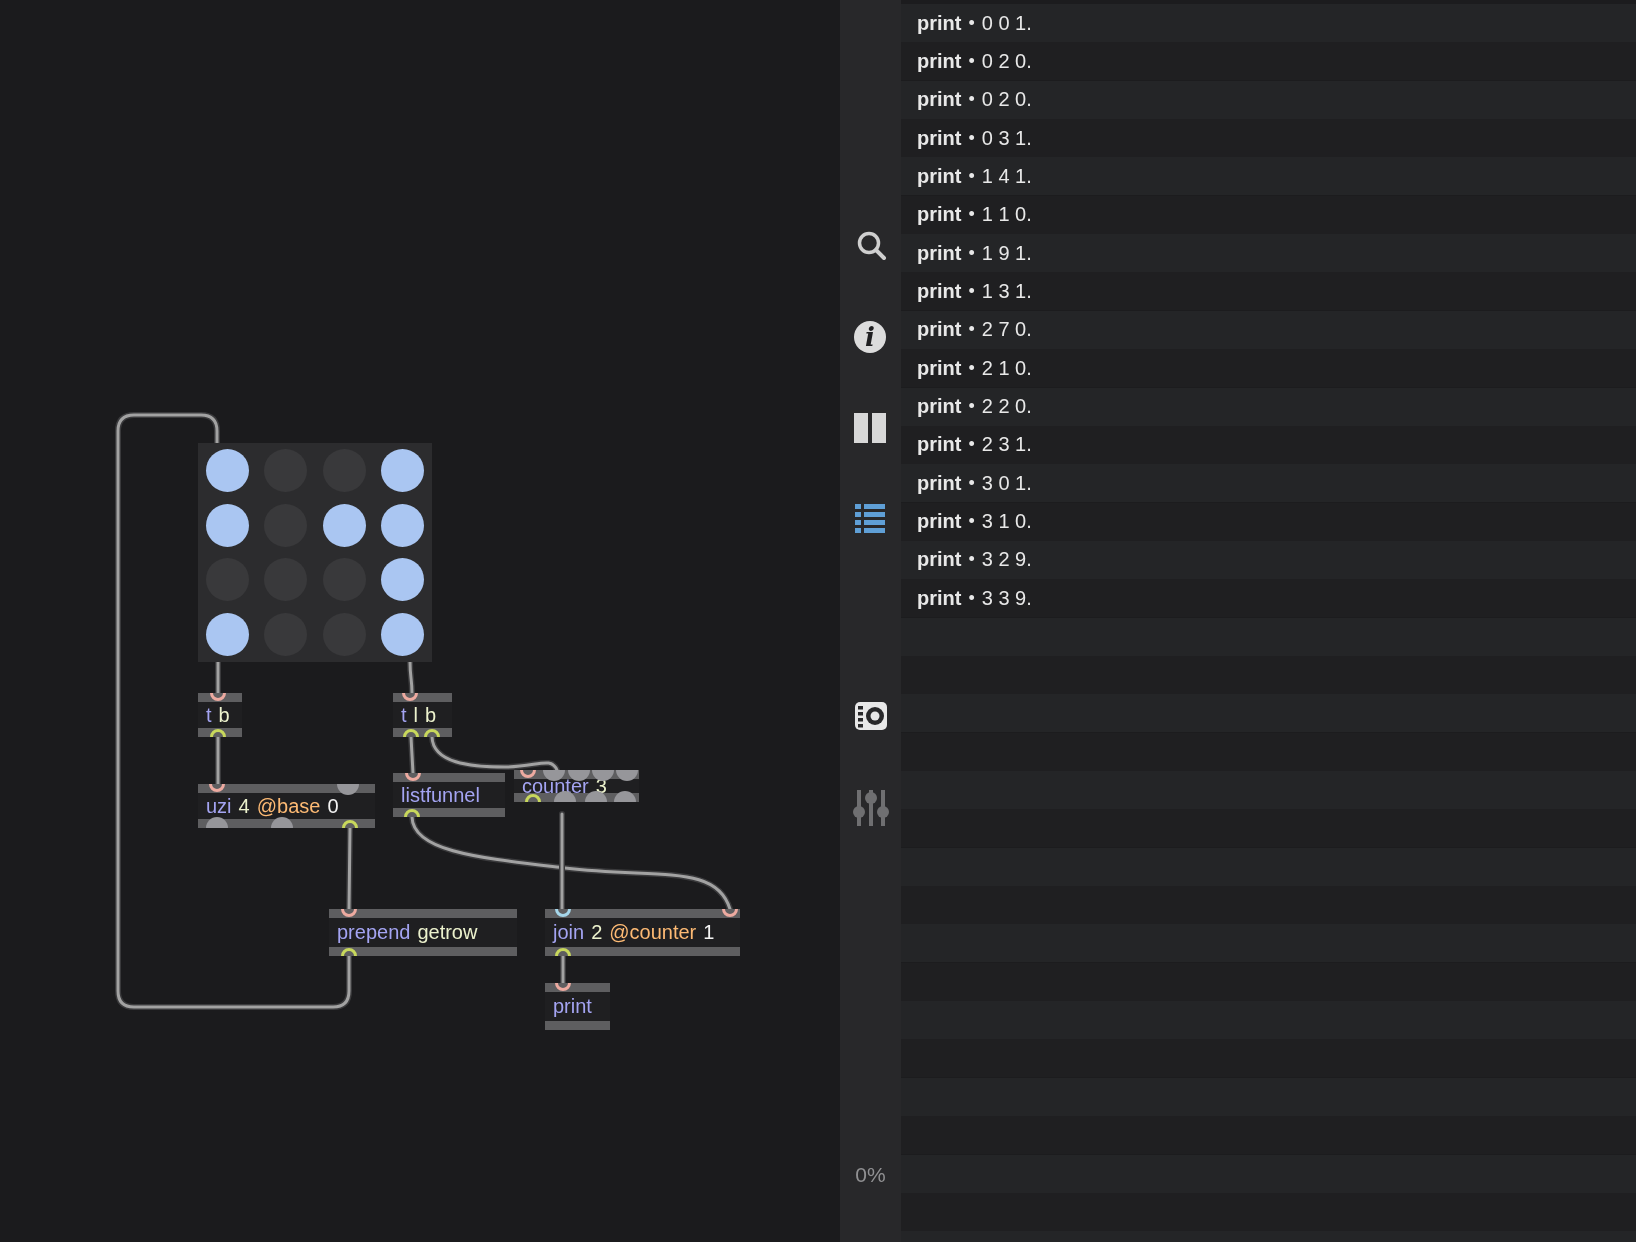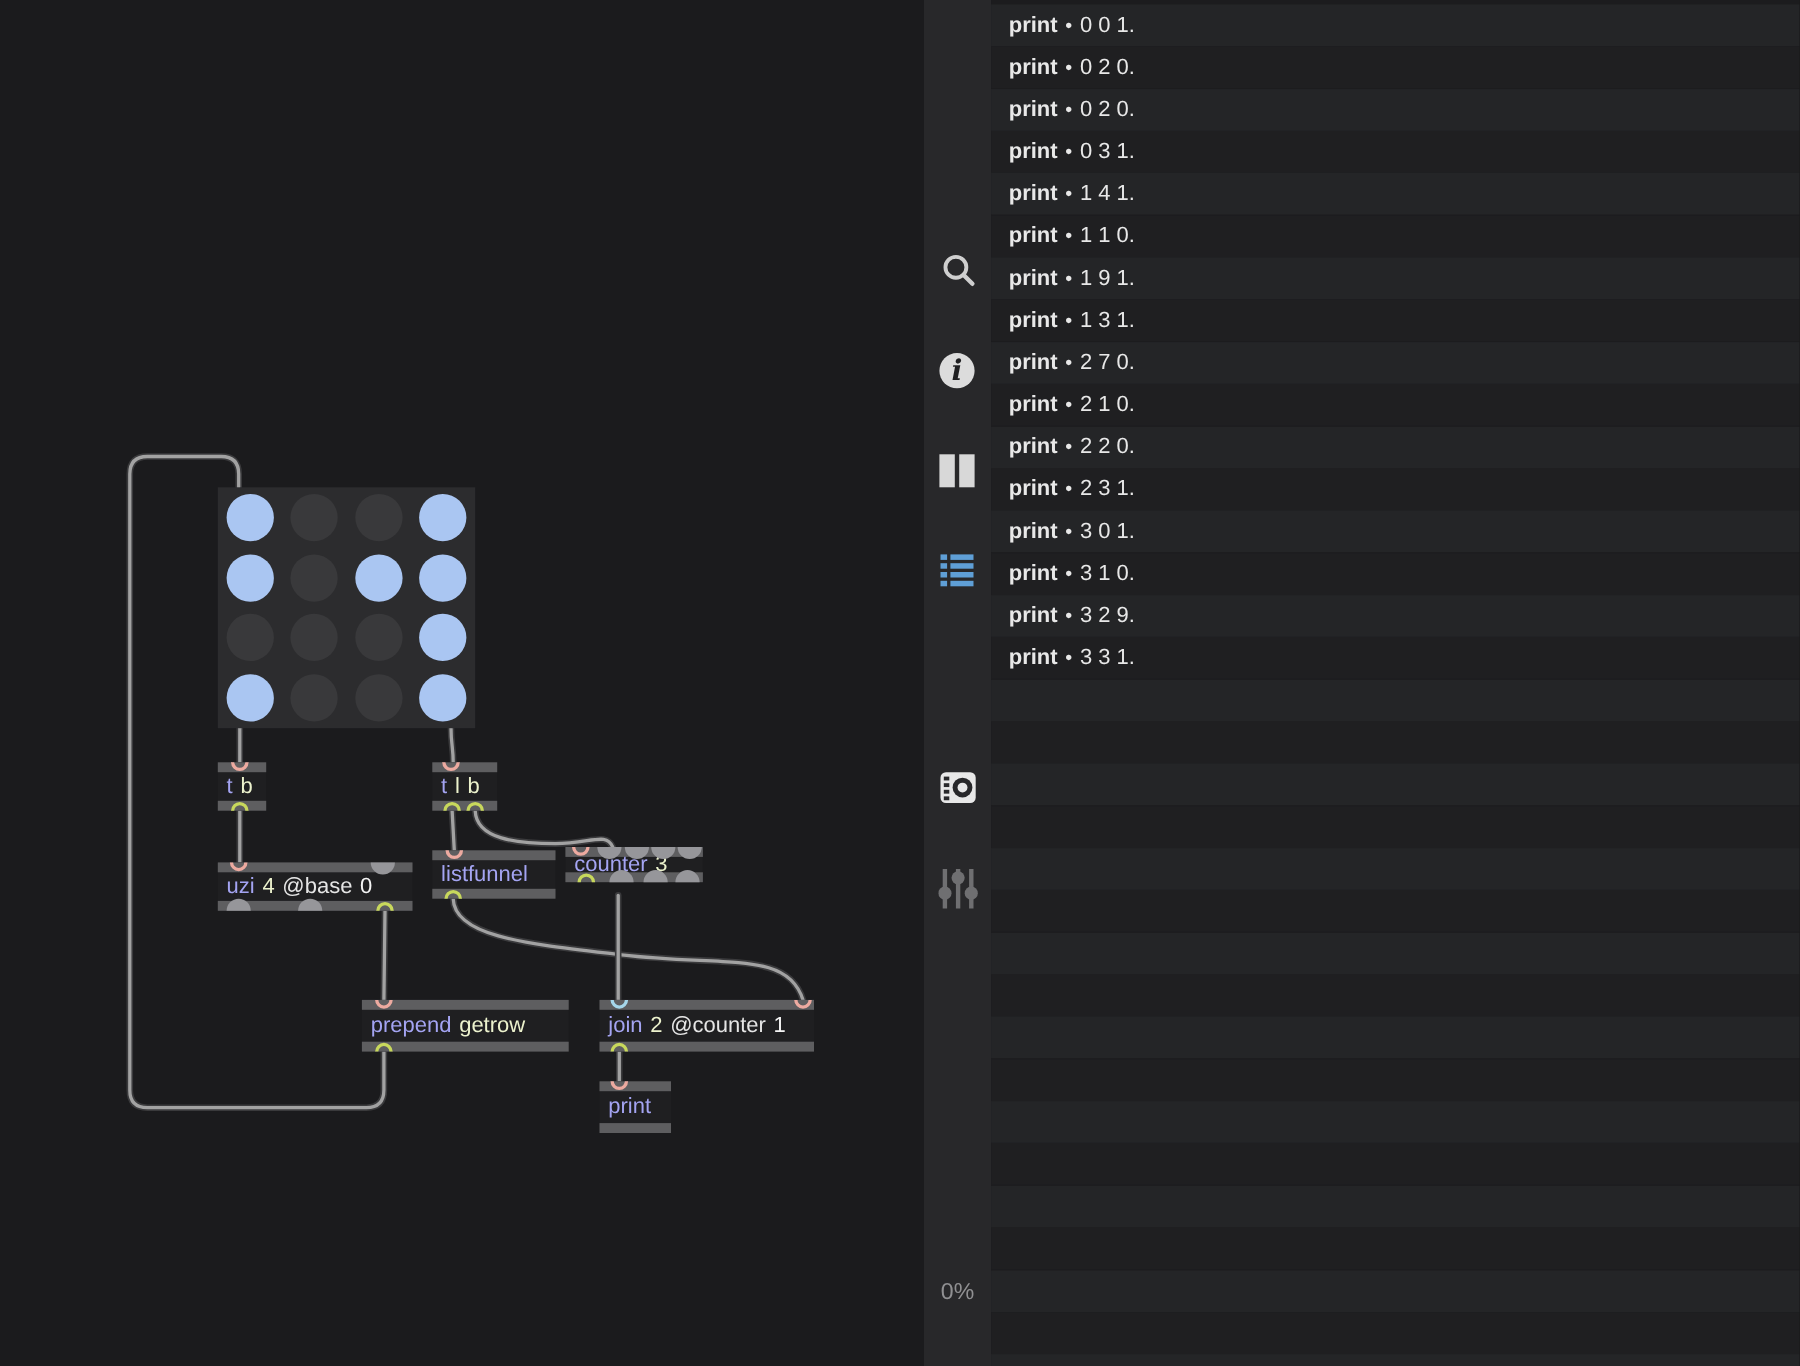--- a/index.html
+++ b/index.html
@@ -14,21 +14,21 @@
 
   .obj{position:absolute;background:#1f1f21;z-index:2;box-sizing:border-box;}
   .strip{position:absolute;left:0;right:0;height:9px;background:#5e5e60;}
   .strip-top{top:0;}
   .strip-bottom{bottom:0;}
   .obj-text{position:absolute;top:9px;bottom:9px;left:8px;right:2px;display:flex;align-items:center;
             font-size:20px;white-space:nowrap;}
   .tk + .tk{margin-left:7px;}
   .tk-name{color:#a4a4f2;}
   .tk-arg{color:#ecf2cd;}
-  .tk-attr{color:#e5e5e5;}
+  .tk-attr{color:#fdba74;}
   .tk-val{color:#f4f4f4;}
 
   .io-open{position:absolute;width:22px;height:11px;background:#96969a;z-index:3;}
   .io-open.top{top:0;border-radius:0 0 11px 11px;}
   .io-open.bottom{bottom:0;border-radius:11px 11px 0 0;}
   .io-ring{position:absolute;width:18px;height:9px;overflow:hidden;z-index:3;}
   .io-ring.top{top:0;}
   .io-ring.bottom{bottom:0;}
   .io-ring i{position:absolute;left:1px;width:16px;height:16px;border-radius:50%;
              border:3px solid transparent;box-sizing:border-box;display:block;}
@@ -377,21 +377,21 @@
           <span class="cr-message">3 1 0.</span>
         </div>
         <div class="crow light" style="top: 540.9px;">
           <span class="cr-prefix">print</span>
           <span class="cr-bullet">•</span>
           <span class="cr-message">3 2 9.</span>
         </div>
         <div class="crow dark" style="top: 579.25px;">
           <span class="cr-prefix">print</span>
           <span class="cr-bullet">•</span>
-          <span class="cr-message">3 3 1.</span>
+          <span class="cr-message">3 3 9.</span>
         </div>
         <div class="crow light" style="top: 617.6px;"></div>
         <div class="crow dark" style="top: 655.95px;"></div>
         <div class="crow light" style="top: 694.3px;"></div>
         <div class="crow dark" style="top: 732.65px;"></div>
         <div class="crow light" style="top: 771px;"></div>
         <div class="crow dark" style="top: 809.35px;"></div>
         <div class="crow light" style="top: 847.7px;"></div>
         <div class="crow dark" style="top: 886.05px;"></div>
         <div class="crow light" style="top: 924.4px;"></div>

